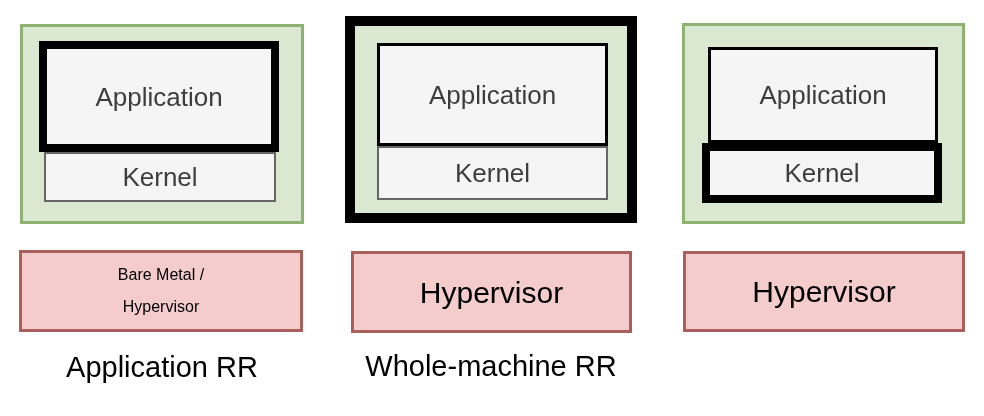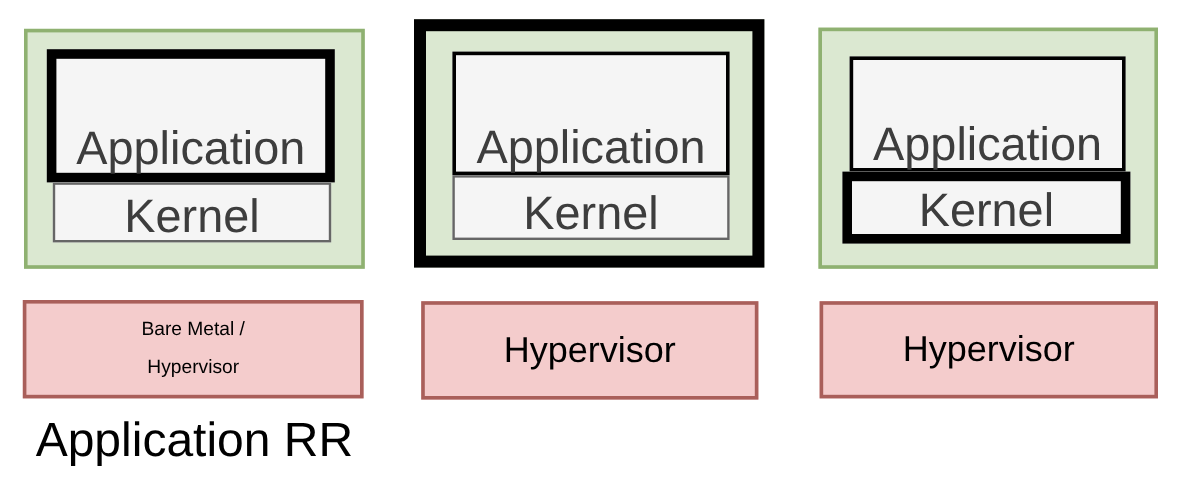--- a/index.html
+++ b/index.html
@@ -25,24 +25,24 @@
     border: 3px solid var(--green_border, #8fb171);
   }
   
   .vmbox.machine-highlight {
     border: 10px solid var(--highlight_border, #000000);
   }
   
   .layerbox {
     background: var(--gray_fill, #f5f5f5);
     display: flex;
-    align-items: flex-end;
+    align-items: center;
     justify-content: center;
     color: var(--box_text, #3d3d3d);
-    font-size: 39px;
+    font-size: 26px;
     line-height: 1;
   }
   .b-thick   { border: 8px solid var(--highlight_border, #000000); }
   .b-black   { border: 3px solid var(--highlight_border, #000000); }
   .b-gray    { border: 2px solid var(--gray_border, #666666); }
   
   .platformbox {
     background: var(--red_fill, #f4cccc);
     border: 3px solid var(--red_border, #a95f5a);
     display: flex;
@@ -56,21 +56,21 @@
   }
   .platformbox.two-line {
     font-size: 16px;
     line-height: 32px;
   }
   
   .caption {
     position: absolute;
     text-align: center;
     color: var(--caption_text, #000000);
-    font-size: 40px;
+    font-size: 29px;
     line-height: 34px;
   }
 </style>
 </head>
 <body>
 
 <div class="canvas">
 
   <div class="abs vmbox" style="left:20px; top:24px; width:284px; height:200px;"></div>
   <div class="abs layerbox b-thick" style="left:39px; top:41px; width:240px; height:111px;">
@@ -88,20 +88,21 @@
   <div class="abs vmbox machine-highlight" style="left:345px; top:16px; width:292px; height:207px;"></div>
   <div class="abs layerbox b-black" style="left:377px; top:43px; width:231px; height:103px;">
     <span>Application</span>
   </div>
   <div class="abs layerbox b-gray" style="left:377px; top:146px; width:231px; height:54px;">
     <span>Kernel</span>
   </div>
   <div class="abs platformbox" style="left:351px; top:251px; width:281px; height:82px;">
     <span>Hypervisor</span>
   </div>
+  <div class="caption" style="left:345px; top:349px; width:292px;">Whole-machine RR</div>
 
   <div class="abs vmbox" style="left:682px; top:23px; width:283px; height:201px;"></div>
   <div class="abs layerbox b-black" style="left:708px; top:47px; width:230px; height:96px;">
     <span>Application</span>
   </div>
   <div class="abs layerbox b-thick" style="left:702px; top:143px; width:240px; height:60px;">
     <span>Kernel</span>
   </div>
   <div class="abs platformbox" style="left:683px; top:251px; width:282px; height:81px;">
     <span>Hypervisor</span>

